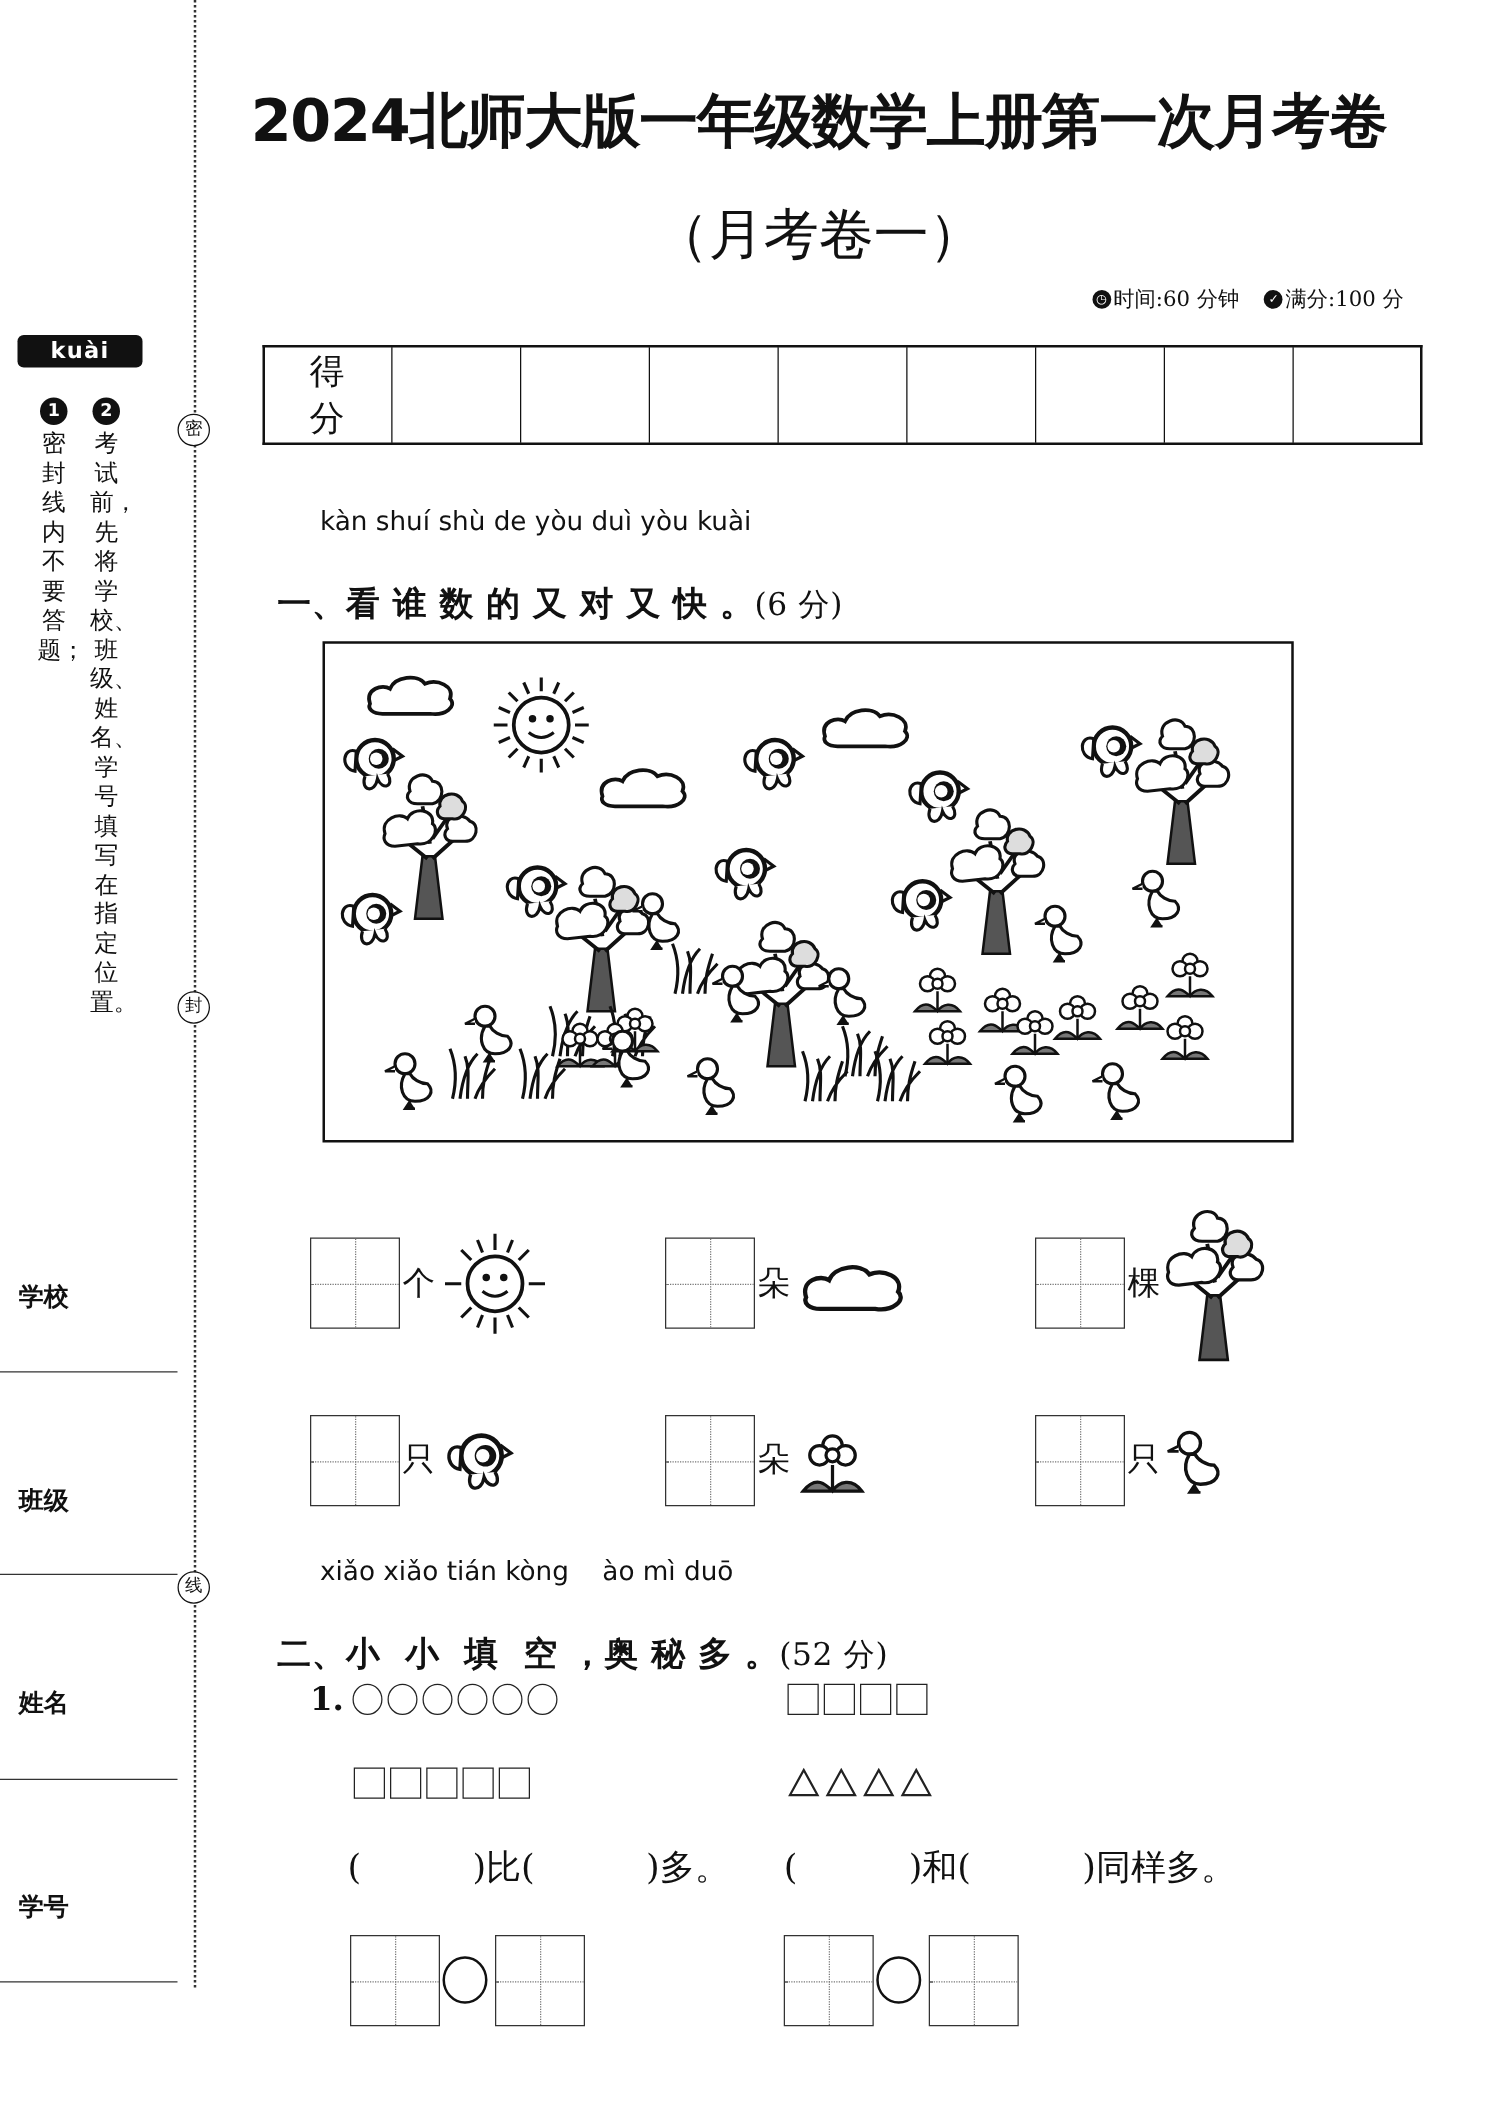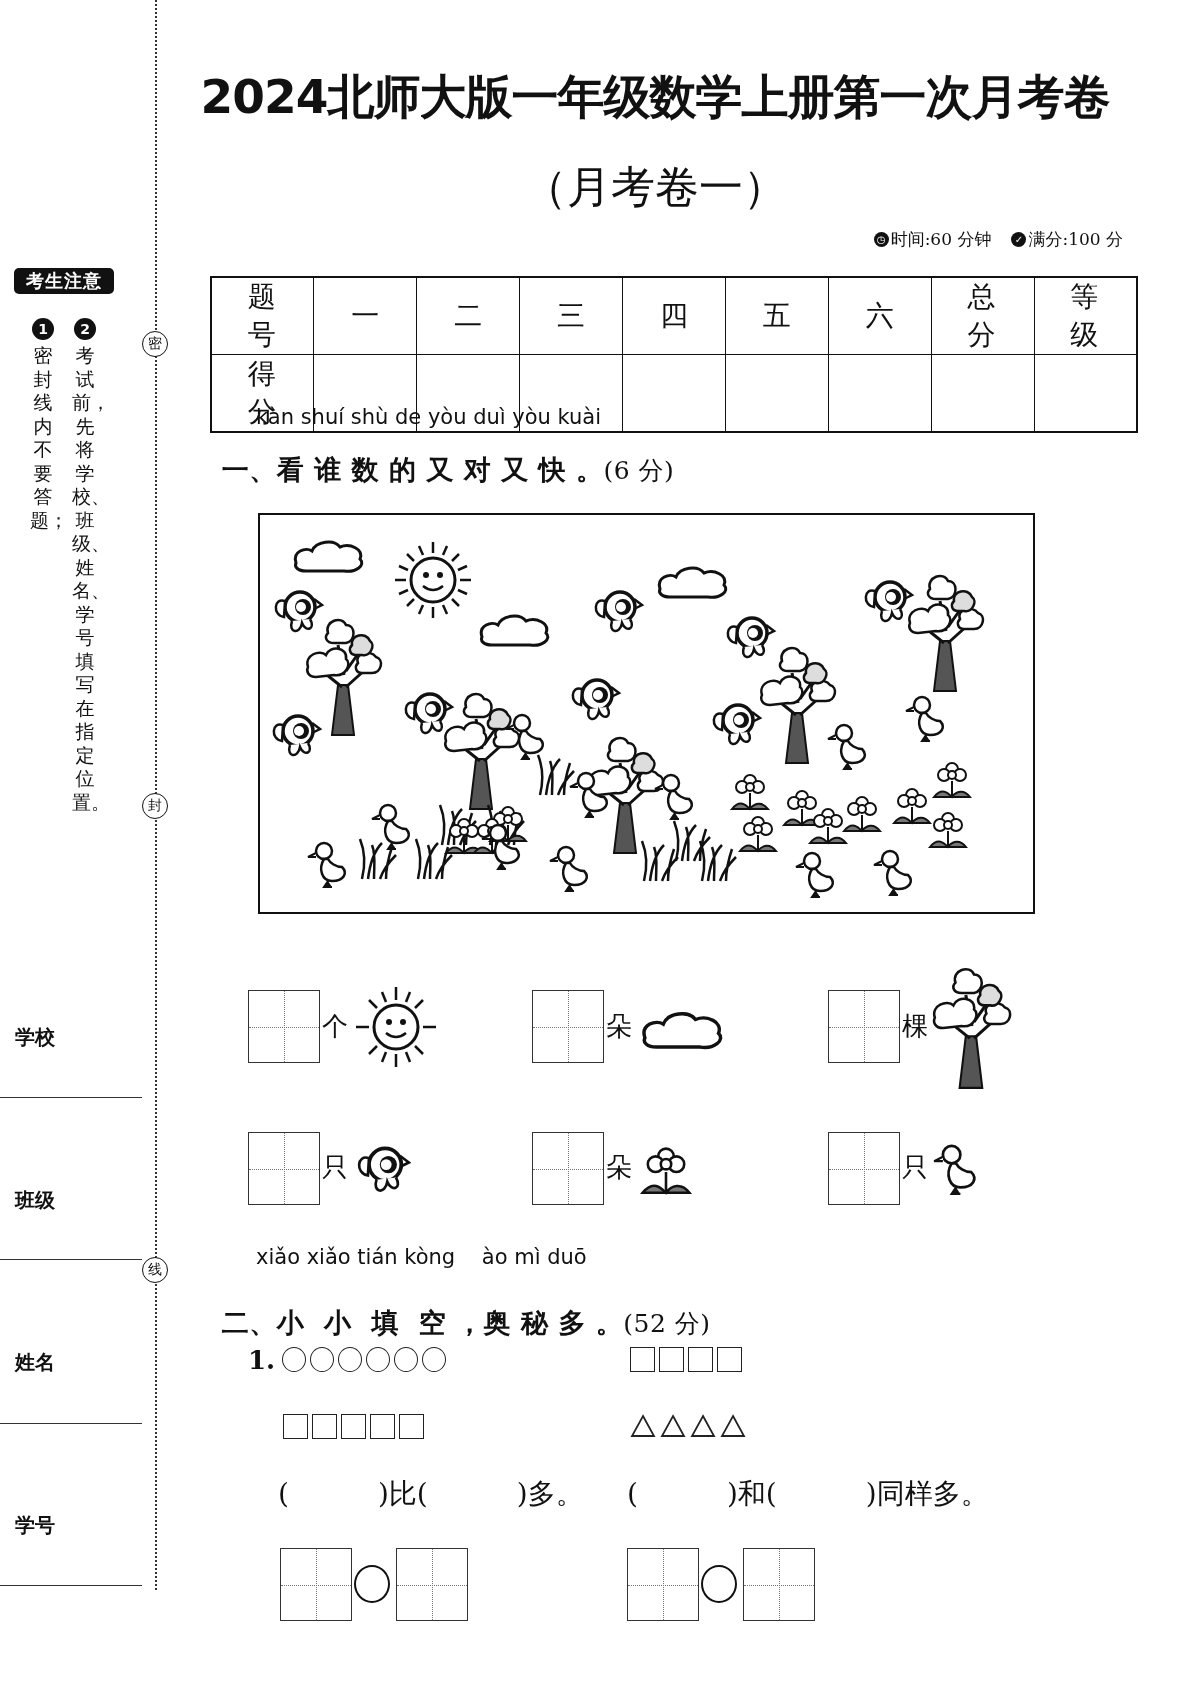--- a/index.html
+++ b/index.html
@@ -114,21 +114,21 @@
   }
 </style>
 </head>
 <body>
 
 <div class="binding-line"></div>
 <div class="seal" style="top:331px;">密</div>
 <div class="seal" style="top:793px;">封</div>
 <div class="seal" style="top:1257px;">线</div>
 
-<div class="notice-badge">考生注意</div>
+<div class="notice-badge">kuài</div>
 
 <div class="notice-col" style="left:30px;">
   <span class="num-dot">1</span>
   <span>密封线内不要答题；</span>
 </div>
 <div class="notice-col" style="left:72px;">
   <span class="num-dot">2</span>
   <span>考试前，先将学校、班级、姓名、学号填写在指定位置。</span>
 </div>
 
@@ -151,47 +151,36 @@
     <span>时间:60 分钟</span>
   </span>
   <span class="meta-item">
     <span class="meta-icon">✓</span>
     <span>满分:100 分</span>
   </span>
 </div>
 
 <table class="score-table">
   <tbody>
-      <tr class="head">
-    <td class="rowlabel">题 号</td>
-    <td>一</td>
-    <td>二</td>
-    <td>三</td>
-    <td>四</td>
-    <td>五</td>
-    <td>六</td>
-    <td style="letter-spacing:14px;padding-left:12px;">总 分</td>
-    <td style="letter-spacing:14px;padding-left:12px;">等 级</td>
-  </tr>
   <tr class="body">
     <td class="rowlabel">得 分</td>
     <td></td>
     <td></td>
     <td></td>
     <td></td>
     <td></td>
     <td></td>
     <td></td>
     <td></td>
   </tr>
 </tbody>
   </table>
 
 <div class="pinyin" style="left:256px; top:405px;">kàn shuí shù de yòu duì yòu kuài</div>
-<div class="section-title" style="left:202px; top:421px;">
+<div class="section-title" style="left:202px; top:434px;">
   <span>一、看 谁 数 的 又 对 又 快 。</span><span class="pts">(6 分)</span>
 </div>
 
 <div class="picture-frame">
   <svg width="772" height="396" viewBox="0 0 772 396">
     <defs>
       <g id="cloud">
         <path d="M0,22 C-4,10 10,6 16,10 C20,0 38,-2 44,6 C54,2 68,8 64,18 C70,24 60,32 48,30 L10,30 C2,30 -2,26 0,22 Z" fill="#fff" stroke="#111" stroke-width="3"></path>
       </g>
       <g id="bird">

